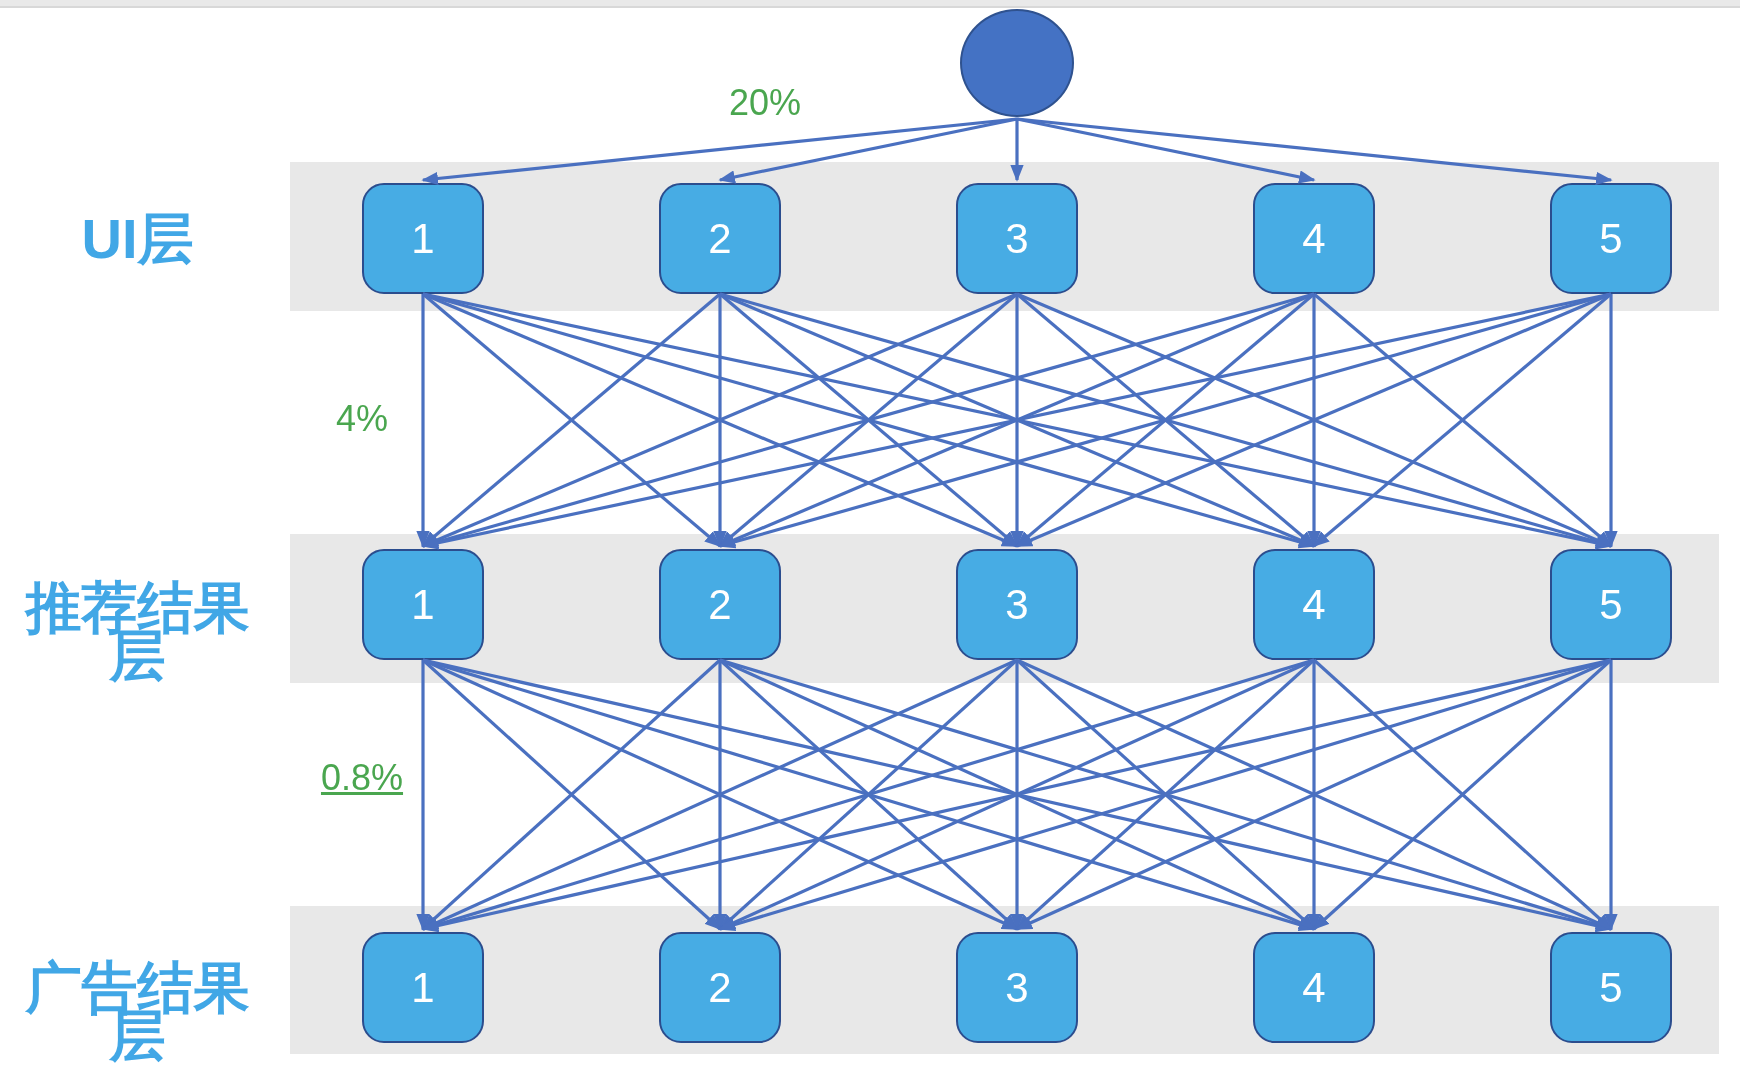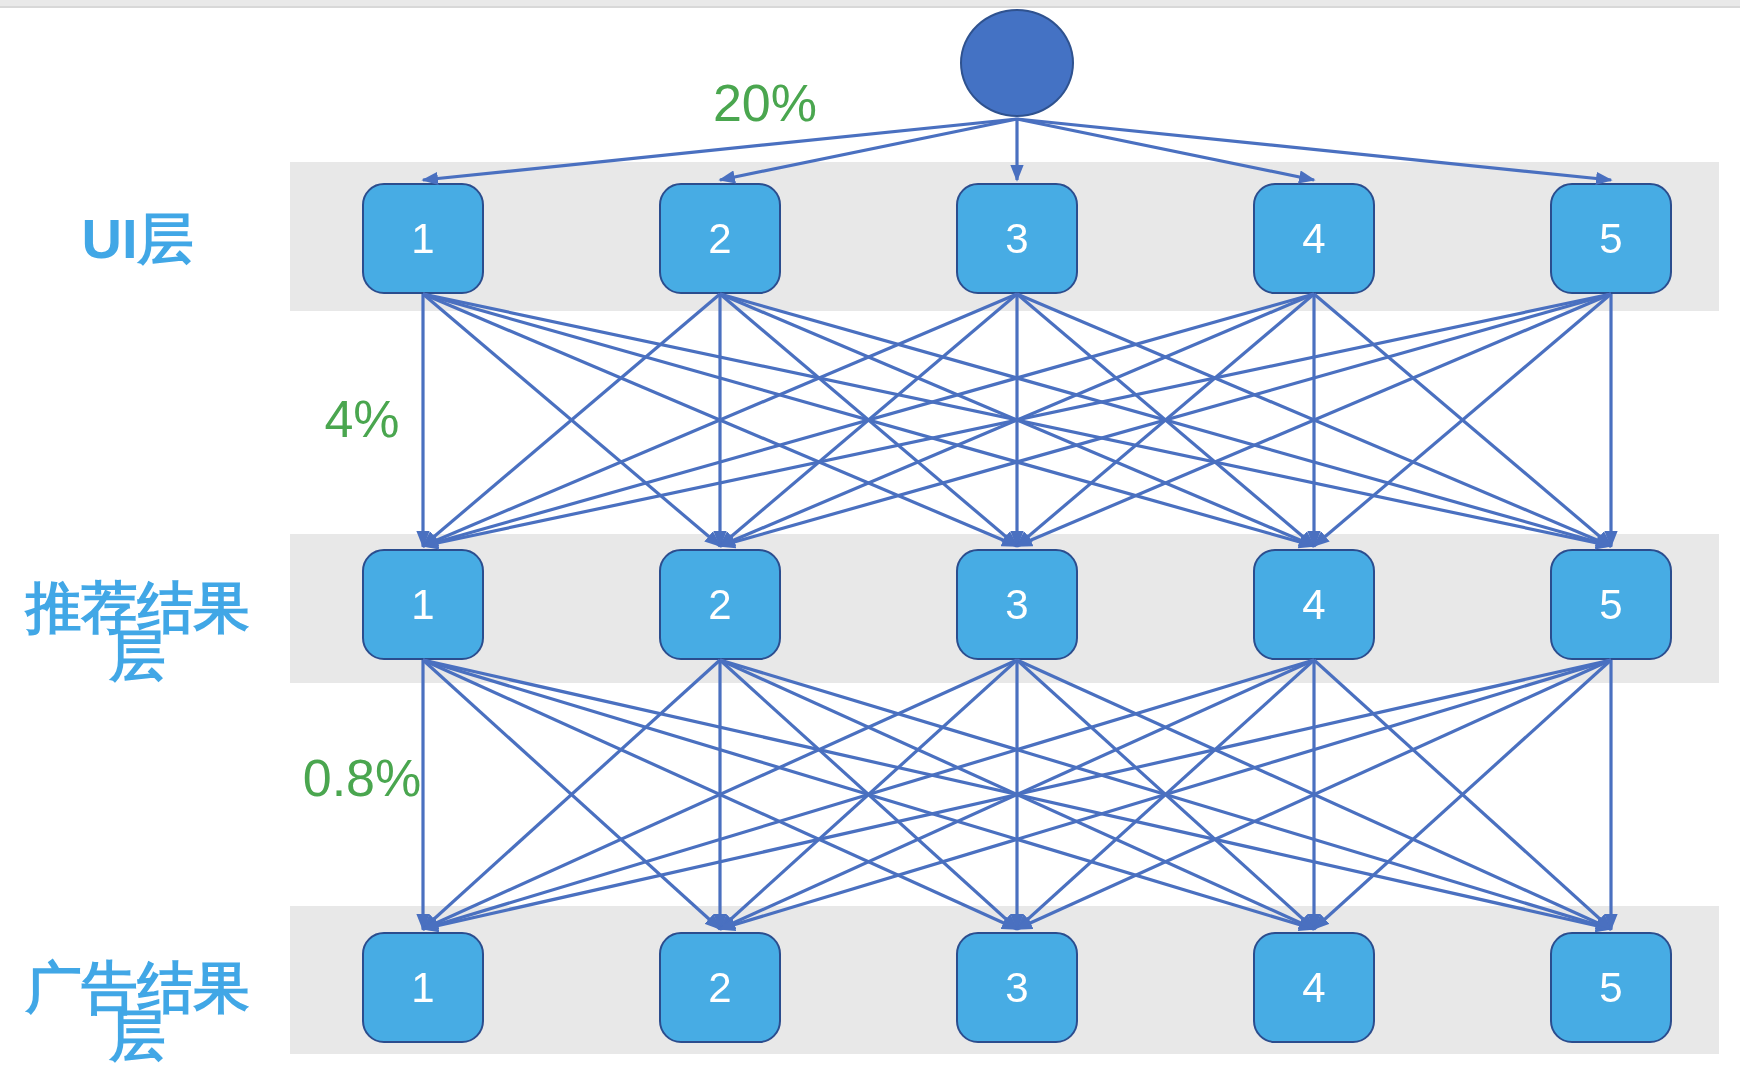--- a/index.html
+++ b/index.html
@@ -21,24 +21,24 @@
   .node{position:absolute;width:122px;height:111px;border-radius:22px;box-sizing:border-box;
     background:var(--node-fill);border:2.5px solid var(--node-border);z-index:2;
     display:flex;align-items:center;justify-content:center;
     color:#ffffff;font-size:42px;font-weight:300;}
   .layer-label{position:absolute;left:15px;width:245px;text-align:center;
     color:var(--label-blue);font-weight:bold;font-size:56px;line-height:48px;z-index:4;}
   .layer-label.l1{top:215px;}
   .layer-label.l2{top:584px;}
   .layer-label.l3{top:964px;}
   .rate-label{position:absolute;width:150px;text-align:center;color:var(--green);
-    font-size:52px;line-height:42px;z-index:4;}
+    font-size:36px;line-height:42px;z-index:4;}
   .rate-label.r1{left:690px;top:82px;}
   .rate-label.r2{left:287px;top:398px;}
-  .rate-label.r3{left:287px;top:757px;}
+  .rate-label.r3{left:287px;top:757px;text-decoration:underline;}
 </style>
 </head>
 <body>
 
 <div class="stage">
   <div class="top-strip"></div>
 
   <div class="band b1"></div>
   <div class="band b2"></div>
   <div class="band b3"></div>

